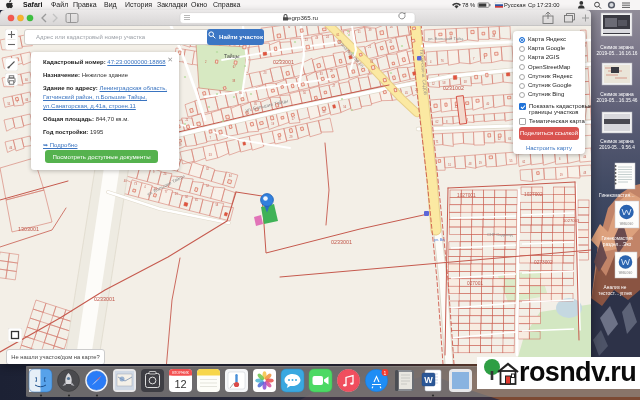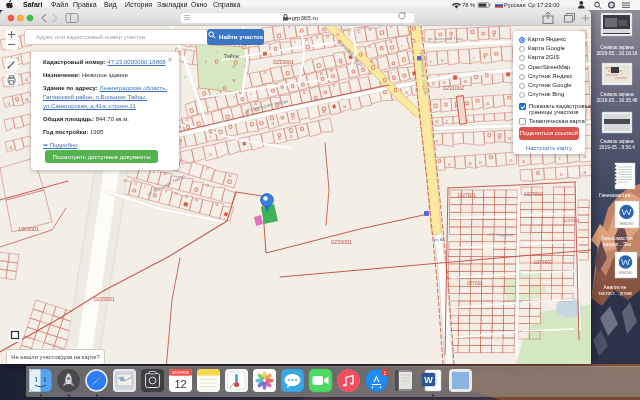--- a/index.html
+++ b/index.html
@@ -1213,12 +1213,23 @@
       </g>
       <g transform="translate(449,369)">
         <rect width="23" height="23" rx="4" fill="#e8e8ea"></rect>
         <rect x="3" y="3" width="17" height="17" fill="#4a90d9" opacity="0.6"></rect>
       </g>
 <circle cx="41" cy="395.5" r="1.1" fill="#2d2d2d"></circle>
       <circle cx="69" cy="395.5" r="1.1" fill="#2d2d2d"></circle>
       <circle cx="97" cy="395.5" r="1.1" fill="#2d2d2d"></circle>
       <circle cx="433" cy="395.5" r="1.1" fill="#2d2d2d"></circle>
 </svg>
+<div id="wm">
+<svg width="40" height="32" viewBox="0 0 40 32" style="position:absolute;left:3px;top:0">
+<circle cx="12" cy="10" r="8" fill="#2e9e44"></circle>
+<rect x="10.7" y="14" width="2.6" height="9" fill="#333"></rect>
+<path d="M18,15 L28,7 L38,15" fill="none" stroke="#222" stroke-width="2.2"></path>
+<rect x="20.5" y="14" width="15" height="13" fill="#fff" stroke="#222" stroke-width="1.8"></rect>
+<rect x="25.5" y="19" width="5" height="8" fill="#e03a2f" stroke="#222" stroke-width="1"></rect>
+<rect x="31.5" y="17" width="3" height="3.5" fill="#fff" stroke="#222" stroke-width="1"></rect>
+</svg>
+<span>rosndv.ru</span>
+</div>
 </div>
 </body></html>

